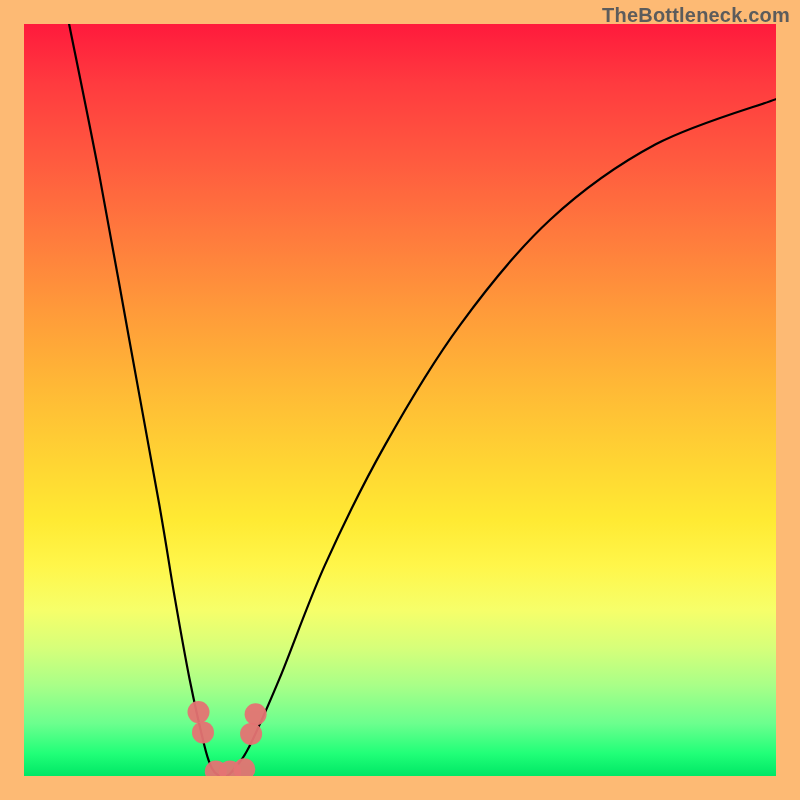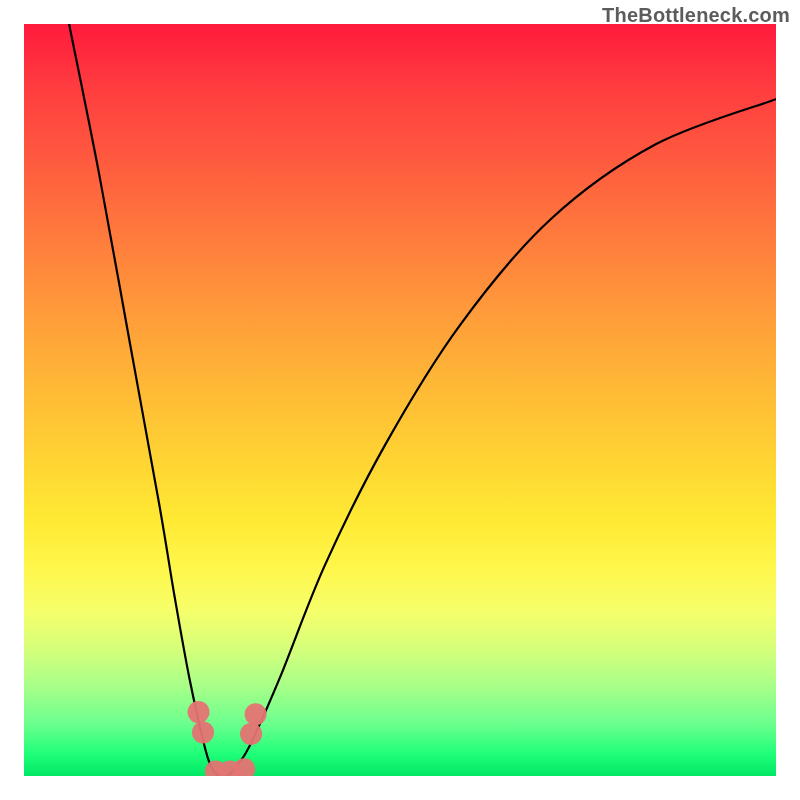--- a/index.html
+++ b/index.html
@@ -7,21 +7,21 @@
     padding: 0;
     width: 800px;
     height: 800px;
     overflow: hidden;
     background: #000;
     font-family: Arial, Helvetica, sans-serif;
   }
   .frame {
     position: absolute;
     inset: 0;
-    background: #ffffff;
+    background: #fdba74;
   }
   .plot-area {
     position: absolute;
     left: 24px;
     top: 24px;
     width: 752px;
     height: 752px;
     
     background: linear-gradient(to bottom,
       #ff1a3c 0%,

